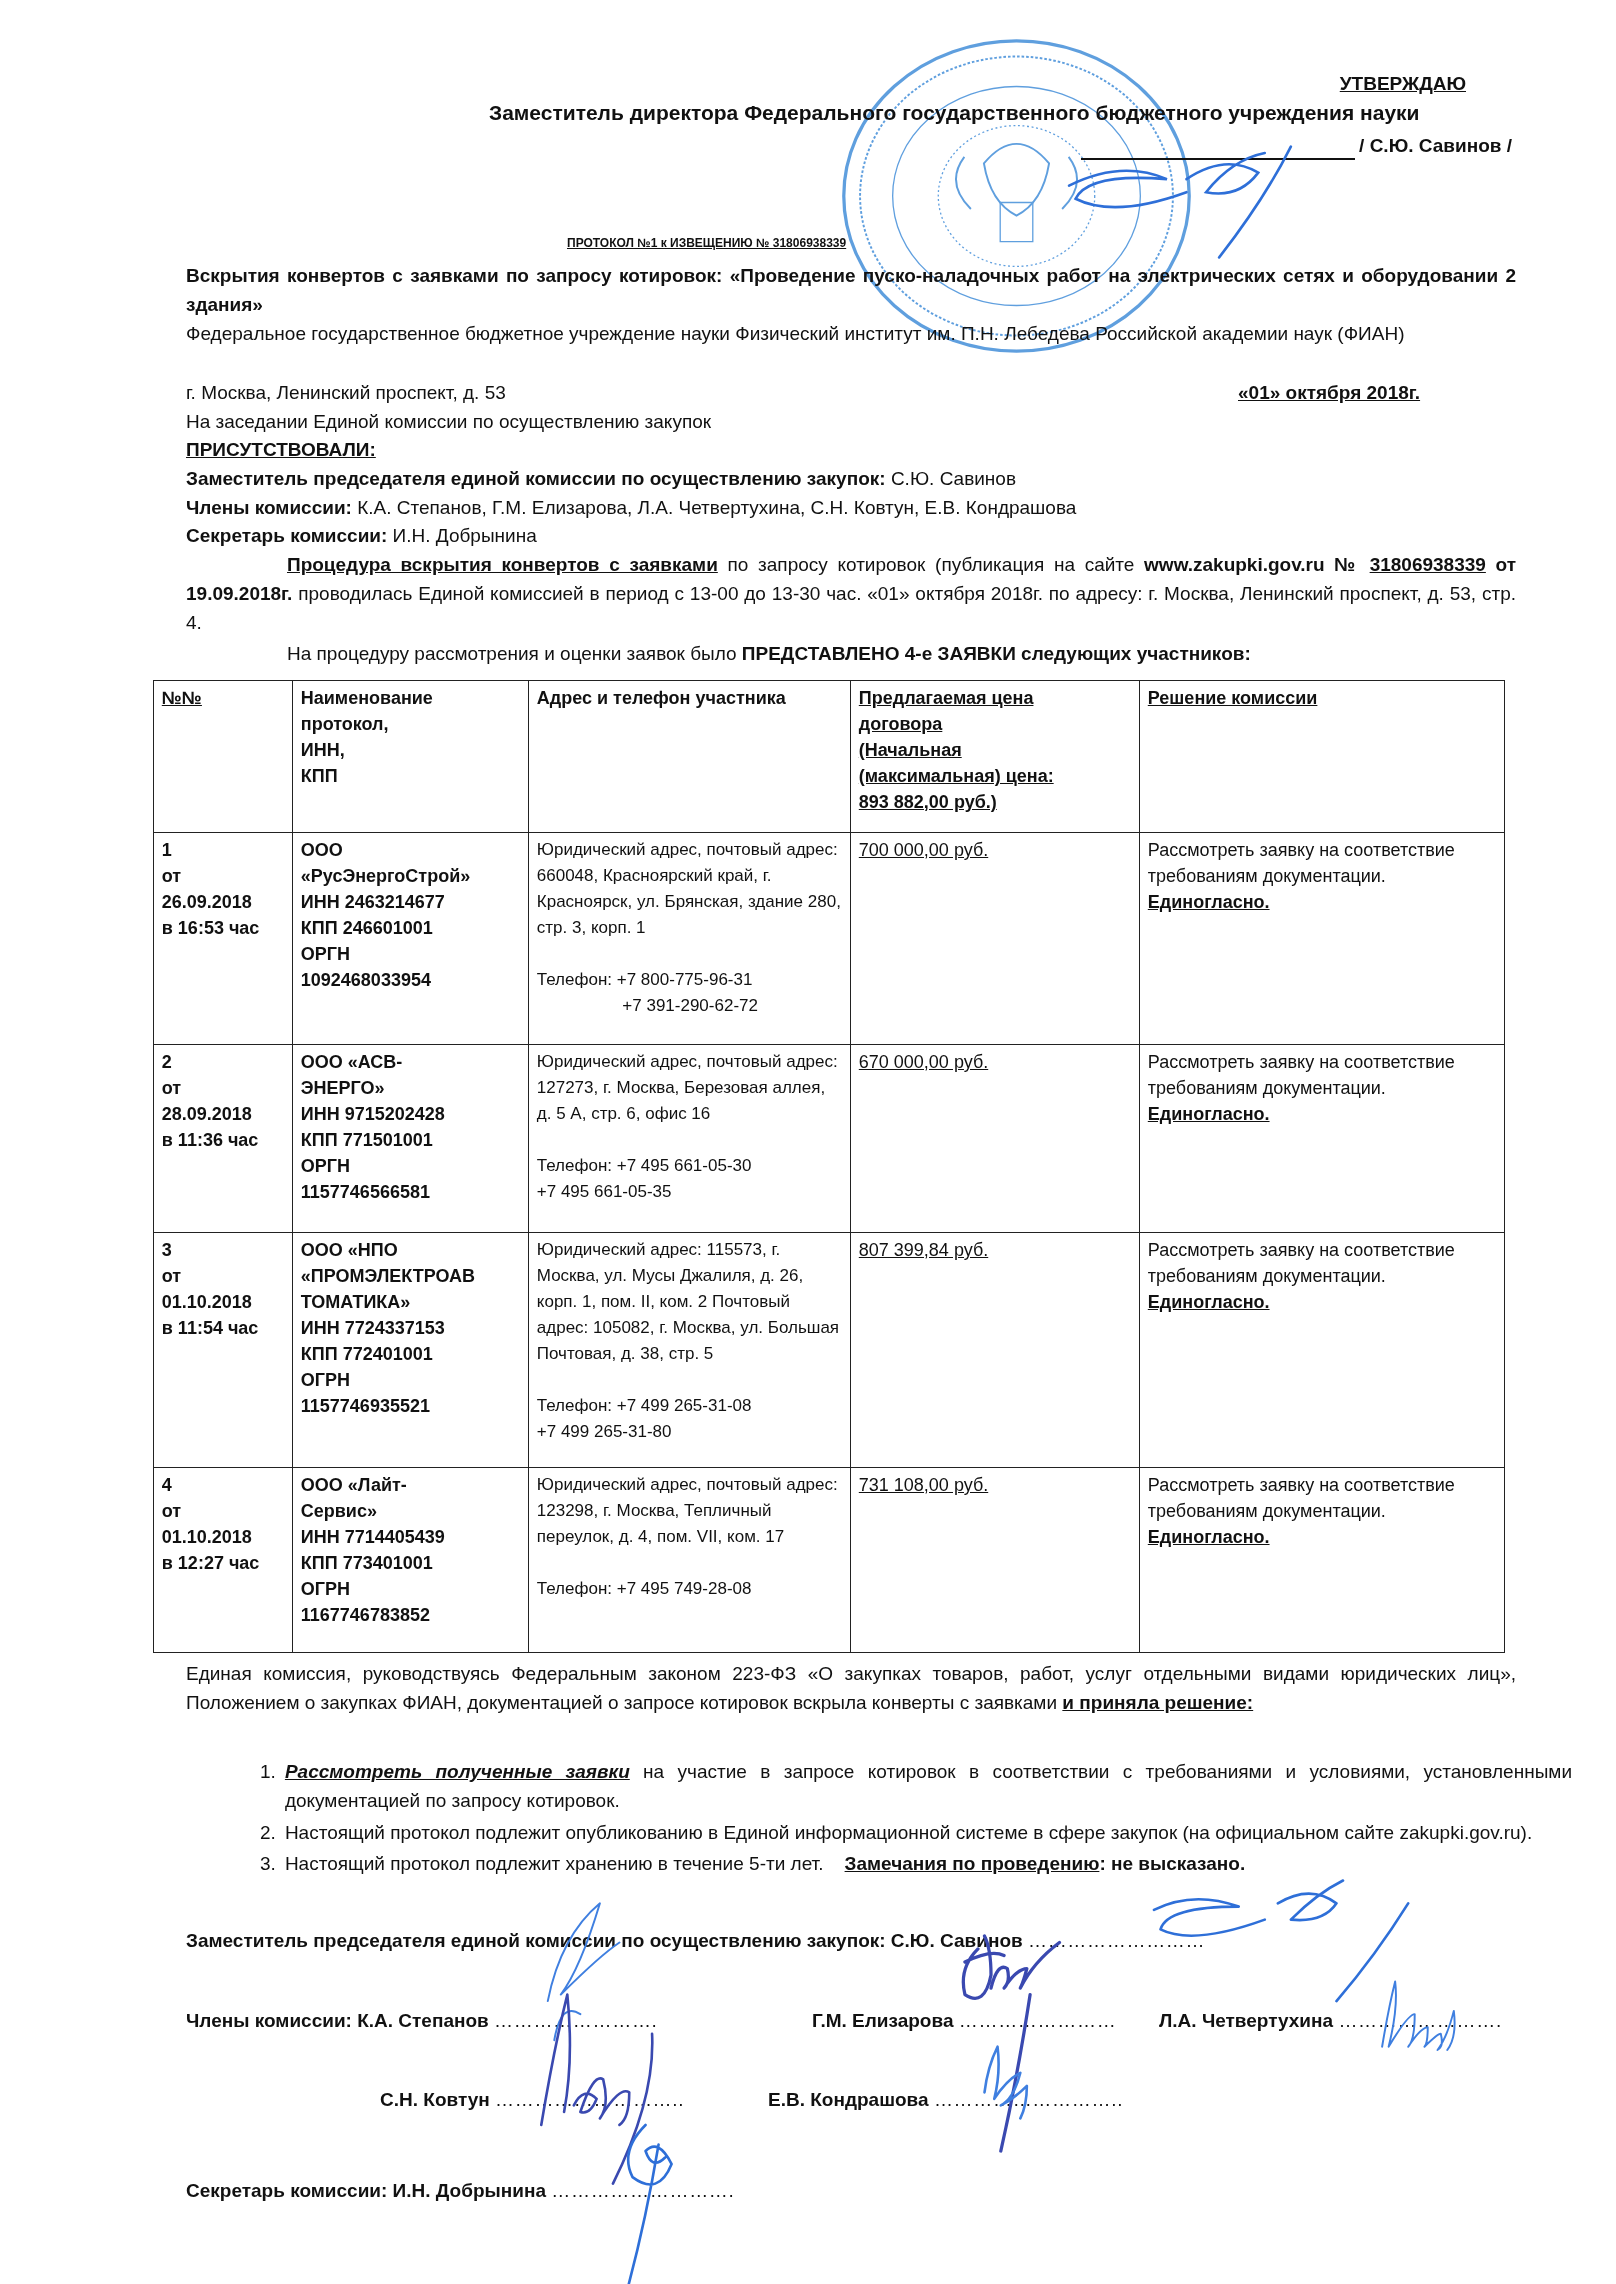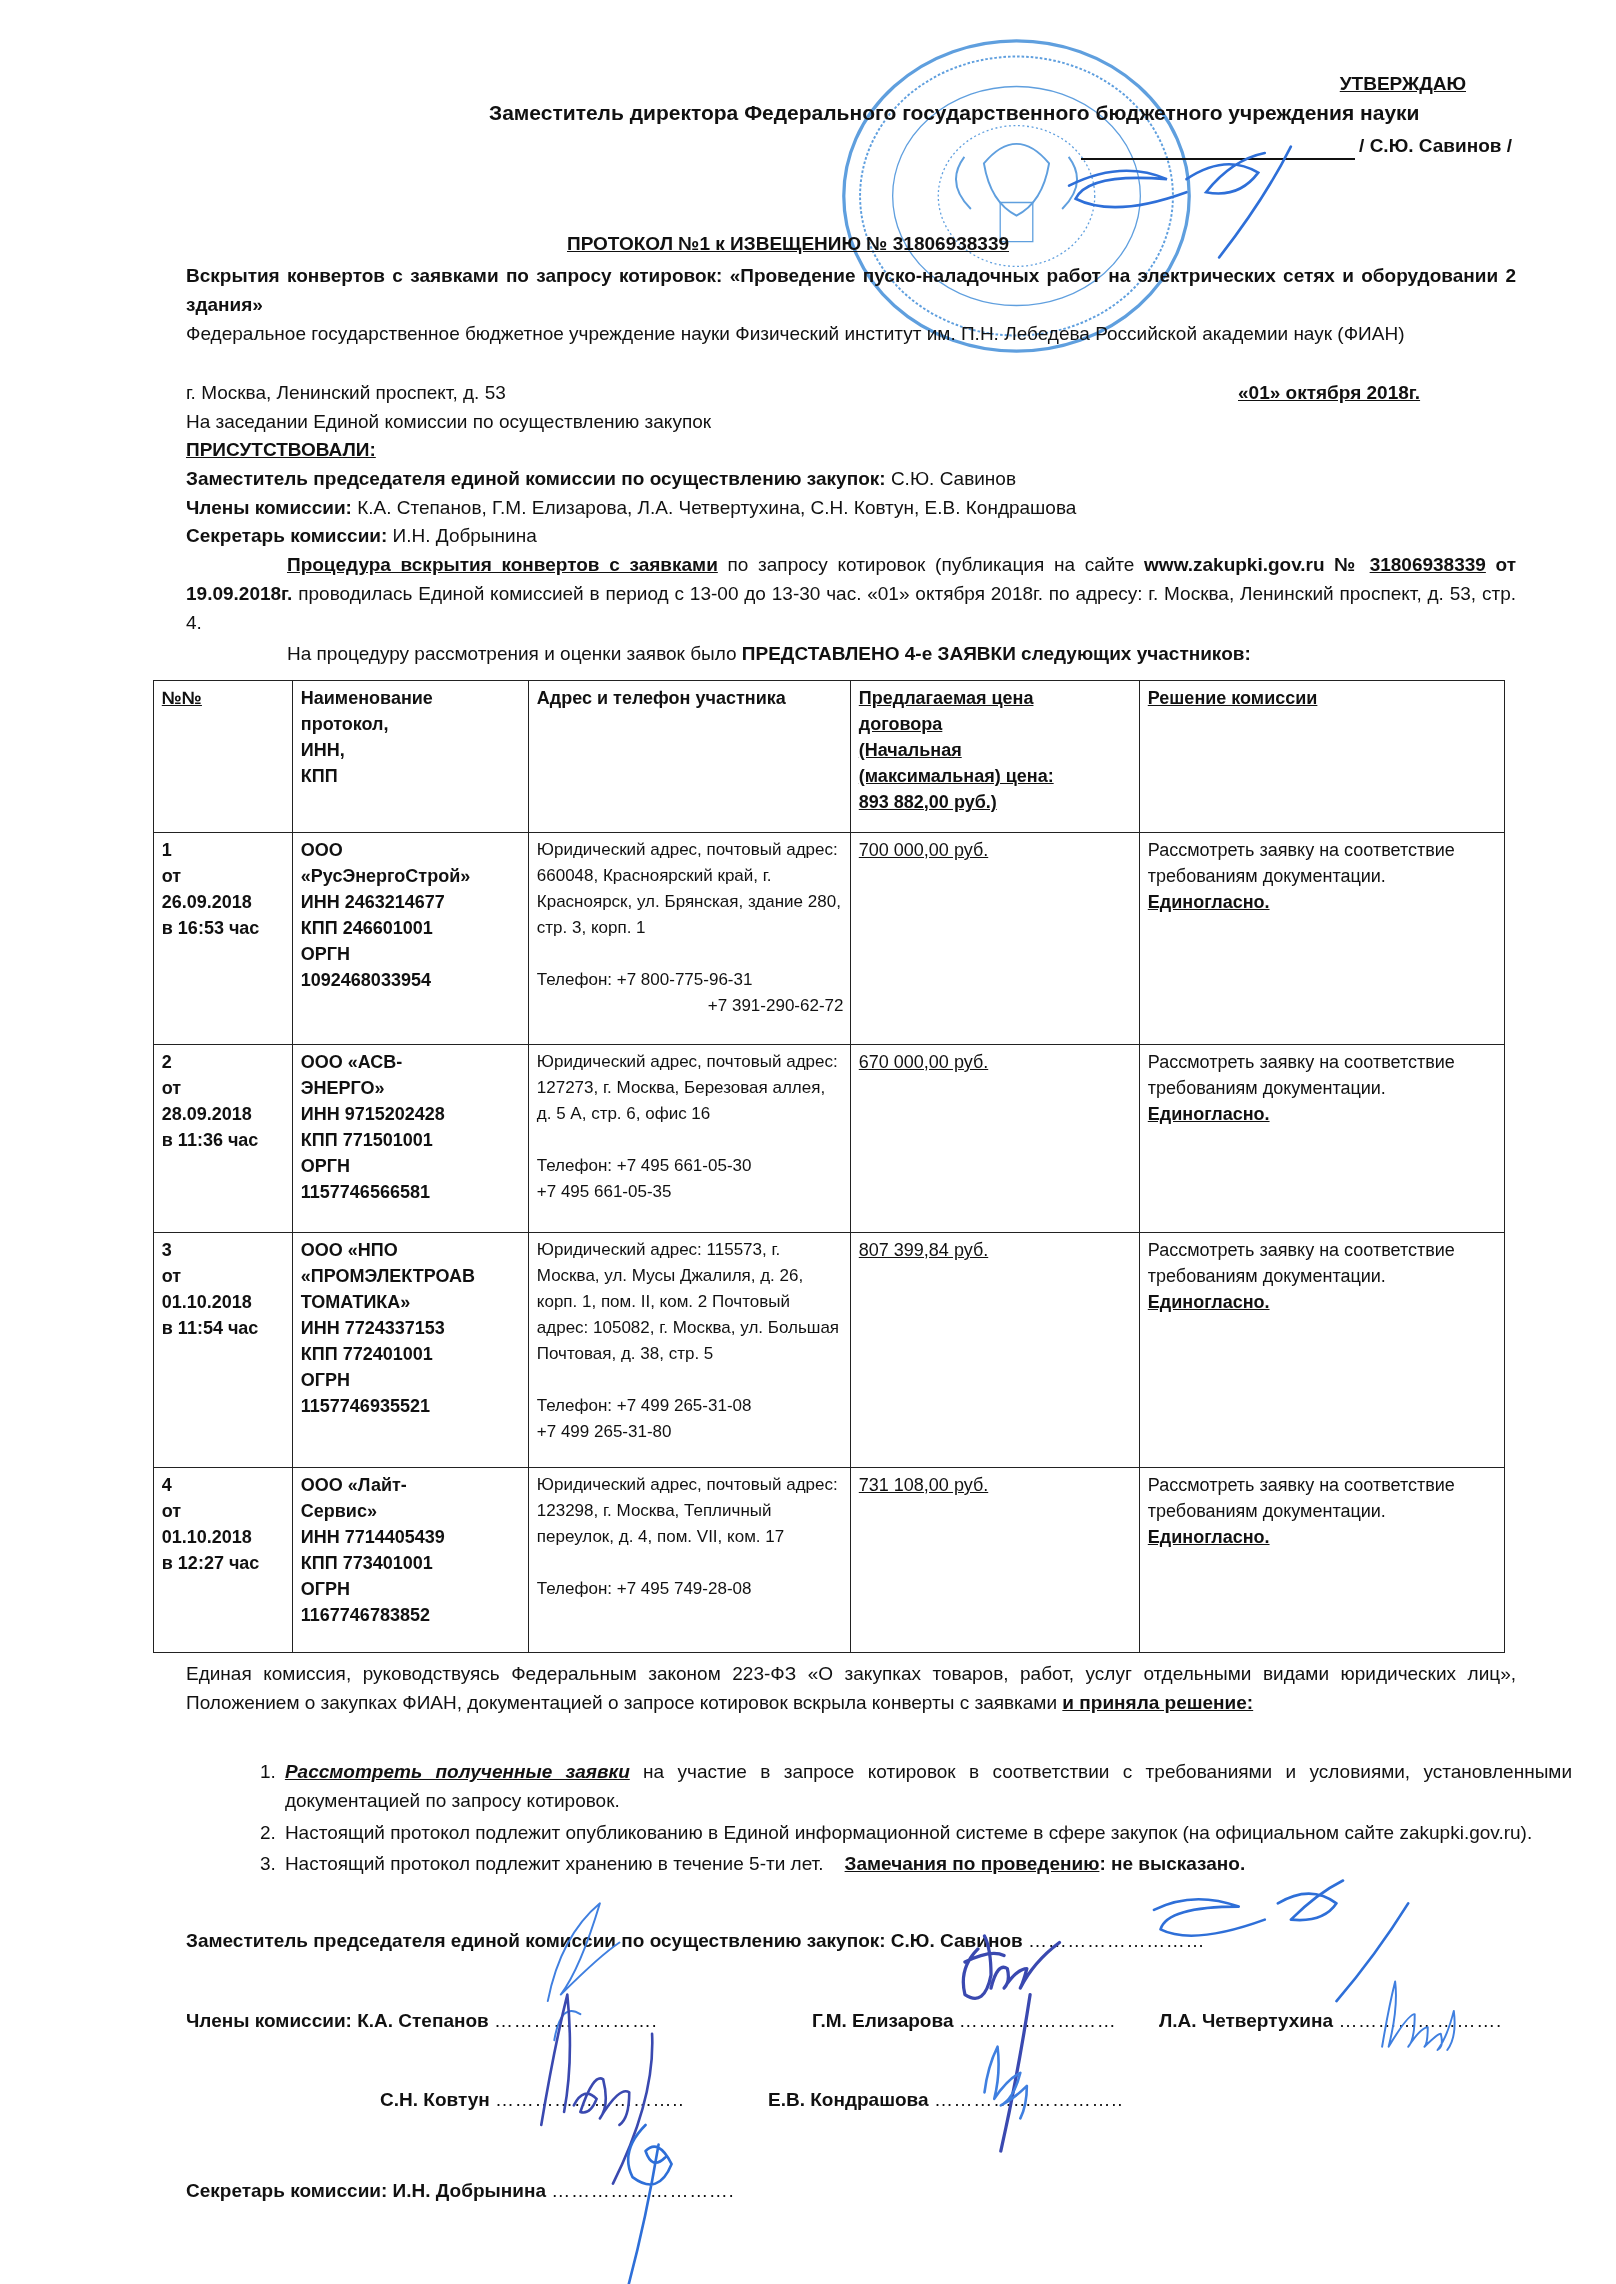--- a/index.html
+++ b/index.html
@@ -57,21 +57,21 @@
   </div>
 </div>
 <svg class="ink" style="left:1056px;top:140px;" width="274" height="124" viewBox="0 0 420 190">
   <g fill="none" stroke="#2e6fd8" stroke-width="4" stroke-linecap="round">
     <path d="M20 70 q80 -40 150 -10 q-120 -10 -140 30 q60 30 170 -10"></path>
     <path d="M200 60 q60 -40 110 -10 q-30 40 -80 30 q40 -50 90 -60"></path>
     <path d="M360 10 q-40 80 -110 170"></path>
   </g>
 </svg>
 
-<div class="line b u" style="left:567px;top:229px;font-size:19px;">ПРОТОКОЛ №1 к ИЗВЕЩЕНИЮ № 31806938339</div>
+<div class="line b u" style="left:567px;top:229px;font-size:12px;">ПРОТОКОЛ №1 к ИЗВЕЩЕНИЮ № 31806938339</div>
 <div class="line b justify" style="left:186px;top:261px;width:1330px;">Вскрытия конвертов с заявками по запросу котировок: «Проведение пуско-наладочных работ на электрических сетях и оборудовании 2 здания»</div>
 <div class="line justify" style="left:186px;top:319px;width:1330px;">Федеральное государственное бюджетное учреждение науки Физический институт им. П.Н. Лебедева Российской академии наук (ФИАН)</div>
 <div class="line" style="left:186px;top:378px;">г. Москва, Ленинский проспект, д. 53</div>
 <div class="line b u" style="left:1238px;top:378px;">«01» октября 2018г.</div>
 <div class="line" style="left:186px;top:407px;">На заседании Единой комиссии по осуществлению закупок</div>
 
 <div class="line b u" style="left:186px;top:435px;">ПРИСУТСТВОВАЛИ:</div>
 <div class="line" style="left:186px;top:464px;"><span class="b">Заместитель председателя единой комиссии по осуществлению закупок:</span><span> С.Ю. Савинов</span></div>
 <div class="line" style="left:186px;top:493px;"><span class="b">Члены комиссии:</span><span> К.А. Степанов, Г.М. Елизарова, Л.А. Четвертухина, С.Н. Ковтун, Е.В. Кондрашова</span></div>
 <div class="line" style="left:186px;top:521px;"><span class="b">Секретарь комиссии:</span><span> И.Н. Добрынина</span></div>
@@ -120,21 +120,21 @@
           <span>«РусЭнергоСтрой»</span>
           <span>ИНН 2463214677</span>
           <span>КПП 246601001</span>
           <span>ОРГН</span>
           <span>1092468033954</span>
         </td>
         <td class="addr">
           <span style="display: block;">Юридический адрес, почтовый адрес: 660048, Красноярский край, г. Красноярск, ул. Брянская, здание 280, стр. 3, корп. 1</span>
           <div style="height: 26px;"></div>
           <span style="display: block; text-align: left;">Телефон: +7 800-775-96-31</span>
-          <span style="display: block; text-align: right;">+7 391-290-62-72</span>
+          <span style="display: block; text-align: center;">+7 391-290-62-72</span>
         </td>
         <td><span class="price">700 000,00 руб.</span></td>
         <td><span style="display: block;">Рассмотреть заявку на соответствие требованиям документации.</span><span class="b u">Единогласно.</span></td>
       </tr>
       <tr style="height: 188px;">
         <td class="stack b">
           <span>2</span>
           <span>от</span>
           <span>28.09.2018</span>
           <span>в 11:36 час</span>

